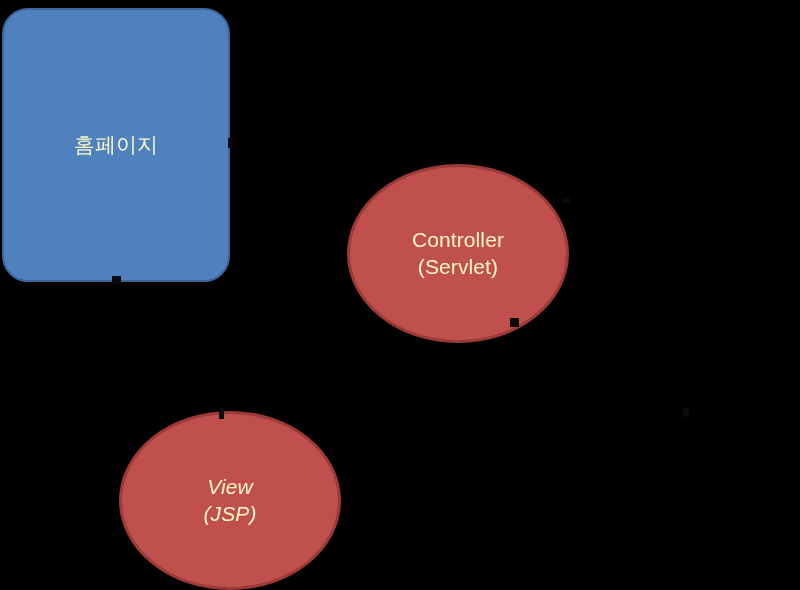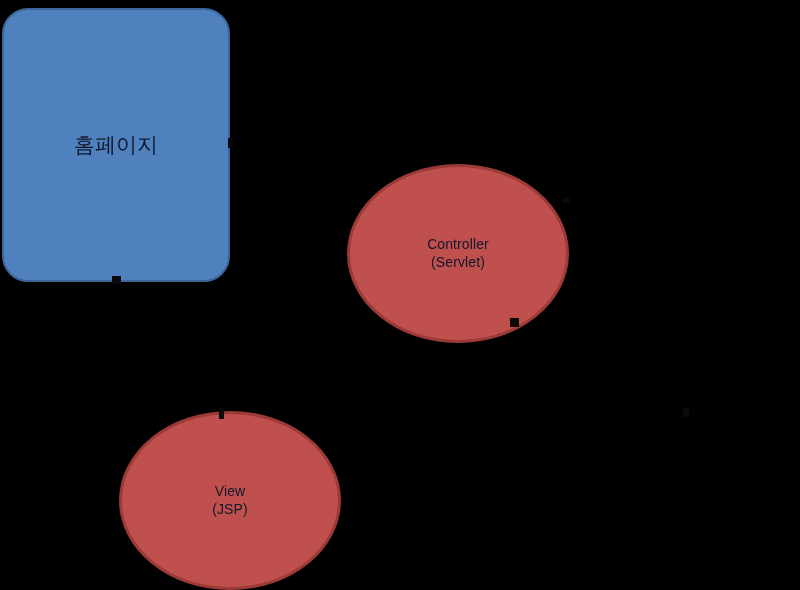--- a/index.html
+++ b/index.html
@@ -15,21 +15,21 @@
     overflow: hidden;
     font-family: "Liberation Sans", "DejaVu Sans", sans-serif;
   }
   .node {
     position: absolute;
     box-sizing: border-box;
     display: flex;
     align-items: center;
     justify-content: center;
     text-align: center;
-    color: #0f172a;
+    color: #fef9c3;
     line-height: 1.28;
     user-select: none;
   }
   .node-label {
     display: block;
     white-space: pre-line;
     letter-spacing: 0.1px;
   }
 
   
@@ -42,33 +42,34 @@
     border: 2px solid #3C6699;
     border-radius: 26px;
     font-size: 21px;
   }
 
   
   .ellipse {
     border-radius: 50%;
     background: #C0504D;
     border: 3px solid #9B3A37;
-    font-size: 14px;
+    font-size: 21px;
   }
   #node-controller {
     left: 347px;
     top: 164px;
     width: 222px;
     height: 179px;
   }
   #node-view {
     left: 119px;
     top: 411px;
     width: 222px;
     height: 179px;
+    font-style: italic;
   }
   #node-model {
     left: 579px;
     top: 411px;
     width: 222px;
     height: 179px;
   }
 
   
   .notch {

